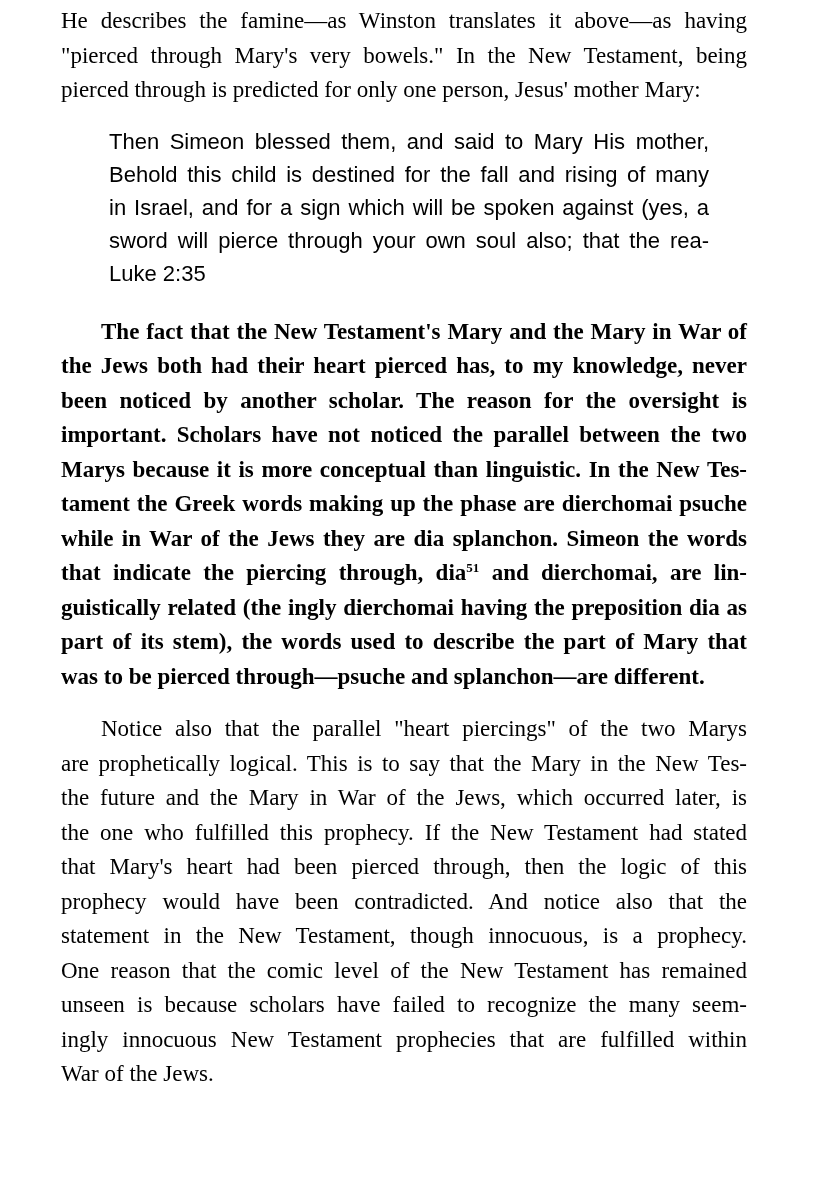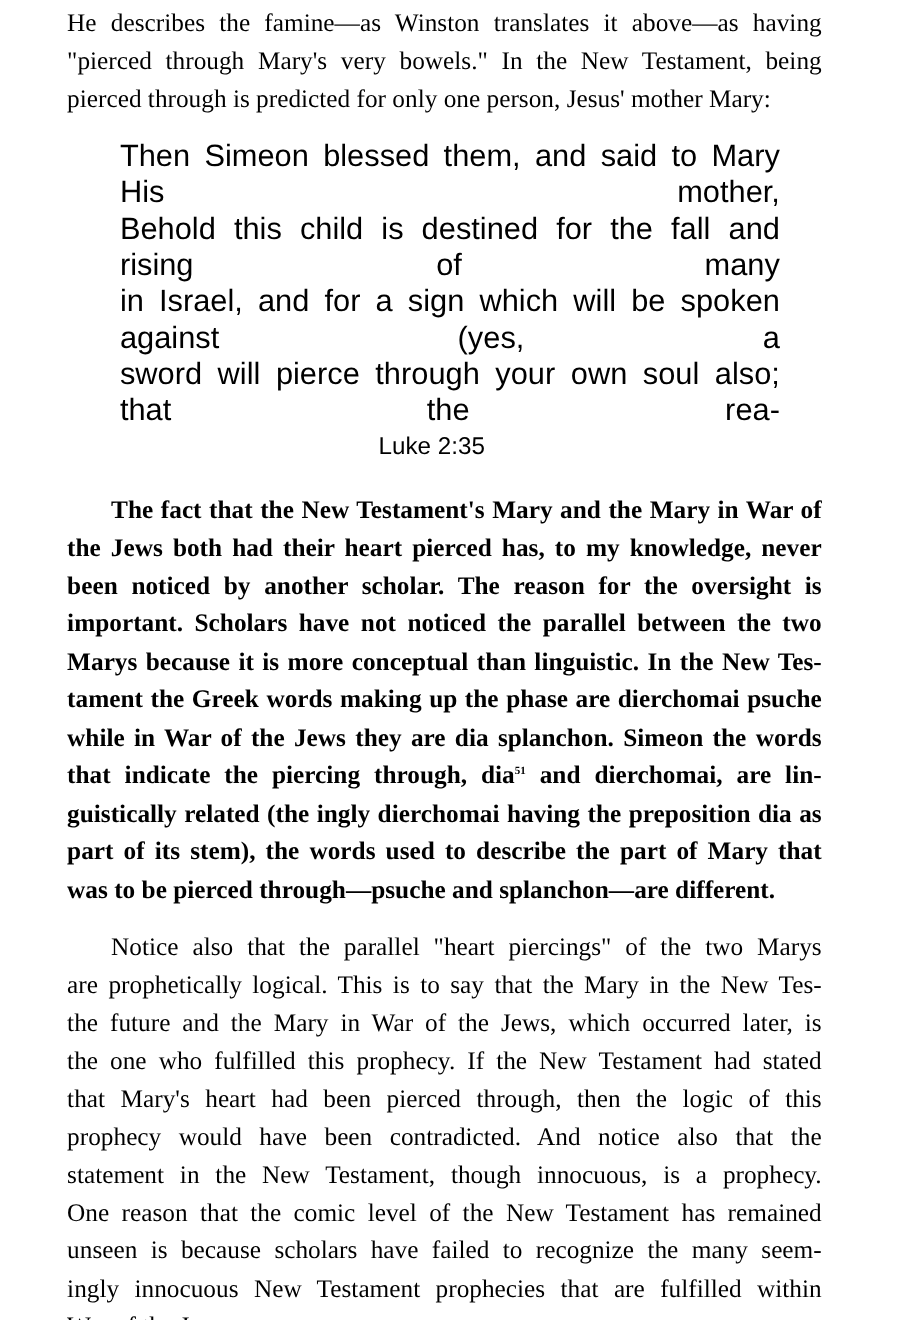--- a/index.html
+++ b/index.html
@@ -19,35 +19,35 @@
   .para { line-height: 34.5px; }
   .tline {
     text-align: justify;
     text-align-last: justify;
   }
   .tline.last { text-align-last: left; }
   .indented .tline:first-child { text-indent: 40px; }
   .quote {
     margin: 17px 38px 0 48px;
     font-family: "Liberation Sans", "DejaVu Sans", sans-serif;
-    font-size: 28px;
+    font-size: 22px;
     line-height: 33px;
   }
   .quote-attribution {
     margin: 0 38px 0 48px;
     padding-right: 33px;
     font-family: "Liberation Sans", "DejaVu Sans", sans-serif;
     font-size: 22px;
     line-height: 33px;
-    text-align: center;
+    text-align: left;
   }
   .para2 { margin-top: 25px; font-weight: bold; }
   .para3 { margin-top: 18px; }
   sup.fnref {
-    font-size: 10px;
+    font-size: 13px;
     line-height: 0;
     position: relative;
     top: -8px;
     vertical-align: baseline;
   }
 </style>
 </head>
 <body style="background: rgb(255, 255, 255);">
 
 <div class="page" style="background: rgb(255, 255, 255); color: rgb(0, 0, 0);">

